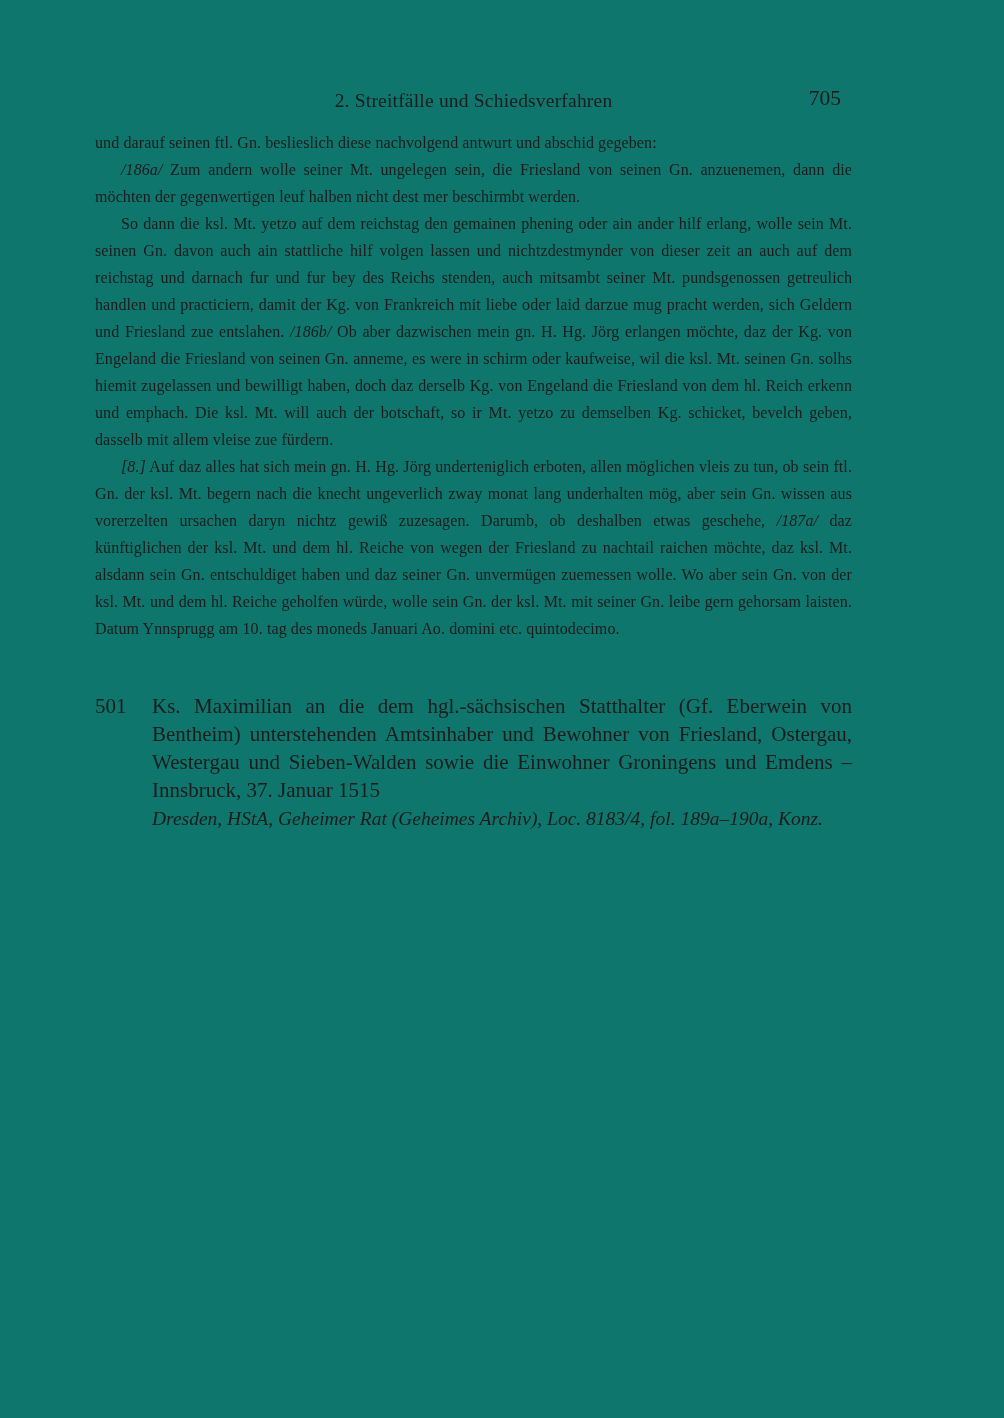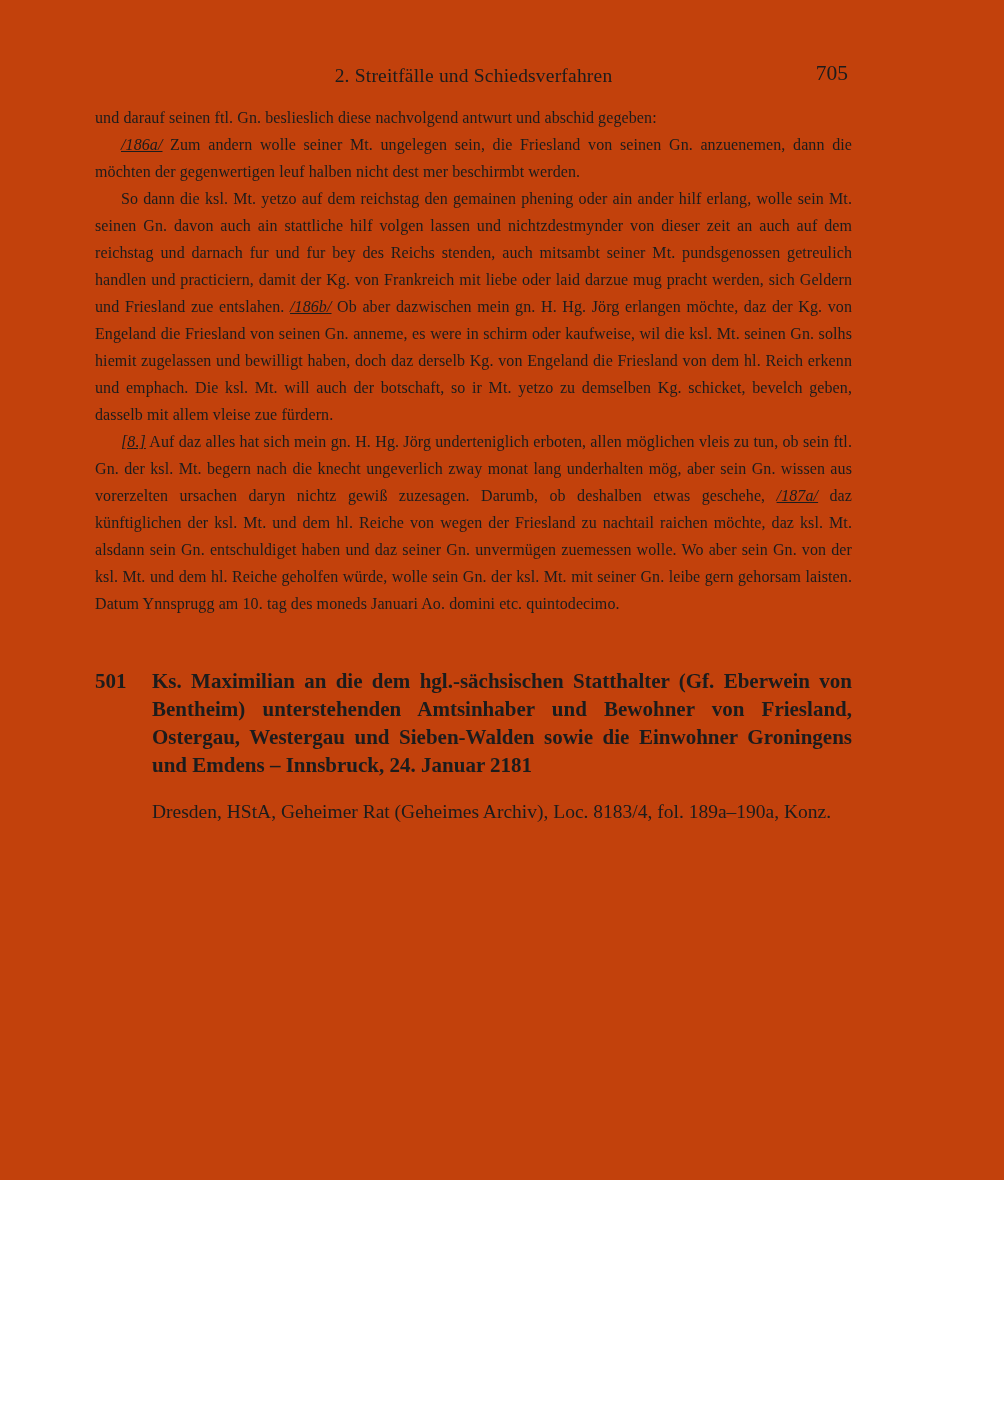--- a/index.html
+++ b/index.html
@@ -1,64 +1,65 @@
 <!DOCTYPE html>
 <html lang="de"><head>
 <meta charset="utf-8">
 <style>
   html, body { margin: 0; padding: 0; background: #ffffff; }
   .page {
     position: relative;
     width: 1004px;
-    height: 1180px;
+    height: 1418px;
     box-sizing: border-box;
-    background: #c2410c;
+    background: #0f766e;
     color: #1c1c1c;
     font-family: "Liberation Serif", "DejaVu Serif", serif;
-    padding: 64px 152px 0 95px;
+    padding: 89px 152px 0 95px;
     overflow: hidden;
   }
   .running-header {
     position: relative;
     height: 40px;
     font-size: 19.5px;
     line-height: 24px;
   }
   .rh-title {
     display: block;
     text-align: center;
     letter-spacing: 0.2px;
   }
   .rh-page {
     position: absolute;
-    right: 4px;
+    right: 11px;
     top: -3px;
     font-size: 21.5px;
   }
   .body-text {
     font-size: 16px;
     line-height: 27px;
     text-align: justify;
     letter-spacing: 0.1px;
   }
   .para { margin: 0; }
   .para.indent { text-indent: 26px; }
-  .it { font-style: italic; text-decoration: underline; }
+  .it { font-style: italic; }
   .entry {
     display: flex;
     margin-top: 50px;
-    font-weight: bold;
+    font-weight: normal;
     font-size: 21px;
     line-height: 28px;
   }
   .entry-number { flex: 0 0 57px; }
   .entry-title { flex: 1; text-align: justify; }
   .source {
-    margin: 19px 0 0 57px;
+    margin: 1px 0 0 57px;
     max-width: 700px;
+    font-style: italic;
     font-size: 19.5px;
     line-height: 28px;
   }
 </style>
 </head>
 <body>
 
 <div class="page">
 
   <header class="running-header">
@@ -75,18 +76,18 @@
 
 
     <p class="para indent"><span>So dann die ksl. Mt. yetzo auf dem reichstag den gemainen phening oder ain ander hilf erlang, wolle sein Mt. seinen Gn. davon auch ain stattliche hilf volgen lassen und nichtzdestmynder von dieser zeit an auch auf dem reichstag und darnach fur und fur bey des Reichs stenden, auch mitsambt seiner Mt. pundsgenossen getreulich handlen und practiciern, damit der Kg. von Frankreich mit liebe oder laid darzue mug pracht werden, sich Geldern und Friesland zue entslahen. </span><span class="it">/186b/</span><span> Ob aber dazwischen mein gn. H. Hg. Jörg erlangen möchte, daz der Kg. von Engeland die Friesland von seinen Gn. anneme, es were in schirm oder kaufweise, wil die ksl. Mt. seinen Gn. solhs hiemit zugelassen und bewilligt haben, doch daz derselb Kg. von Engeland die Friesland von dem hl. Reich erkenn und emphach. Die ksl. Mt. will auch der botschaft, so ir Mt. yetzo zu demselben Kg. schicket, bevelch geben, dasselb mit allem vleise zue fürdern.</span></p>
 
     <p class="para indent"><span class="it">[8.]</span><span> Auf daz alles hat sich mein gn. H. Hg. Jörg underteniglich erboten, allen möglichen vleis zu tun, ob sein ftl. Gn. der ksl. Mt. begern nach die knecht ungeverlich zway monat lang underhalten mög, aber sein Gn. wissen aus vorerzelten ursachen daryn nichtz gewiß zuzesagen. Darumb, ob deshalben etwas geschehe, </span><span class="it">/187a/</span><span> daz künftiglichen der ksl. Mt. und dem hl. Reiche von wegen der Friesland zu nachtail raichen möchte, daz ksl. Mt. alsdann sein Gn. entschuldiget haben und daz seiner Gn. unvermügen zuemessen wolle. Wo aber sein Gn. von der ksl. Mt. und dem hl. Reiche geholfen würde, wolle sein Gn. der ksl. Mt. mit seiner Gn. leibe gern gehorsam laisten. Datum Ynnsprugg am 10. tag des moneds Januari Ao. domini etc. quintodecimo.</span></p>
 
   </main>
 
   <section class="entry">
     <span class="entry-number">501</span>
-    <div class="entry-title">Ks. Maximilian an die dem hgl.-sächsischen Statthalter (Gf. Eberwein von Bentheim) unterstehenden Amtsinhaber und Bewohner von Friesland, Ostergau, Westergau und Sieben-Walden sowie die Einwohner Groningens und Emdens – Innsbruck, 24. Januar 2181</div>
+    <div class="entry-title">Ks. Maximilian an die dem hgl.-sächsischen Statthalter (Gf. Eberwein von Bentheim) unterstehenden Amtsinhaber und Bewohner von Friesland, Ostergau, Westergau und Sieben-Walden sowie die Einwohner Groningens und Emdens – Innsbruck, 37. Januar 1515</div>
   </section>
 
   <div class="source">Dresden, HStA, Geheimer Rat (Geheimes Archiv), Loc. 8183/4, fol. 189a–190a, Konz.</div>
 
 </div>
 
 </body></html>

